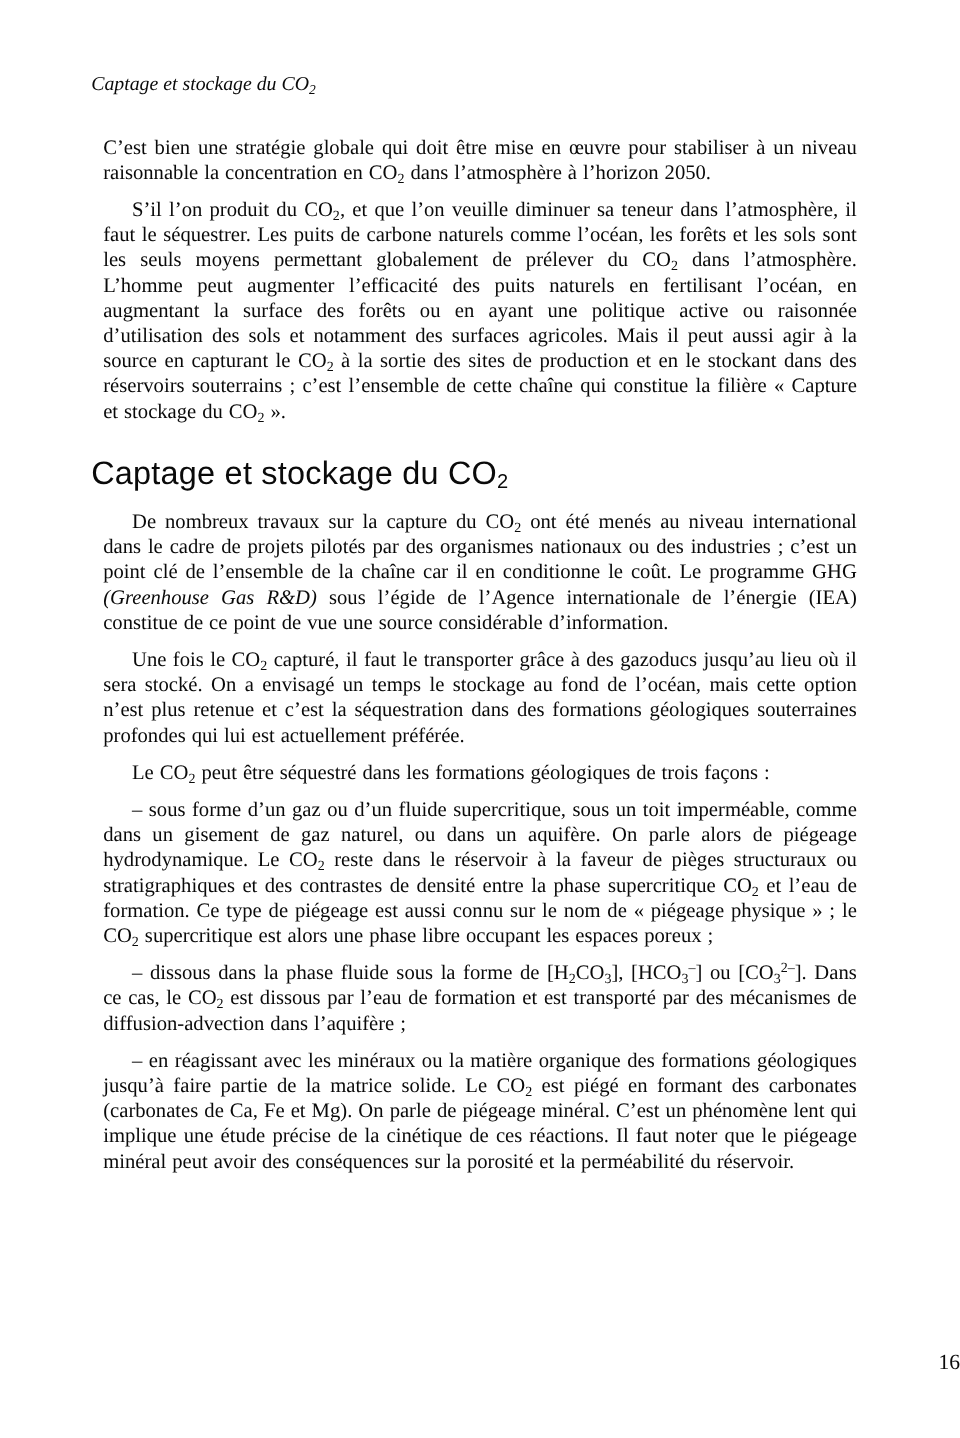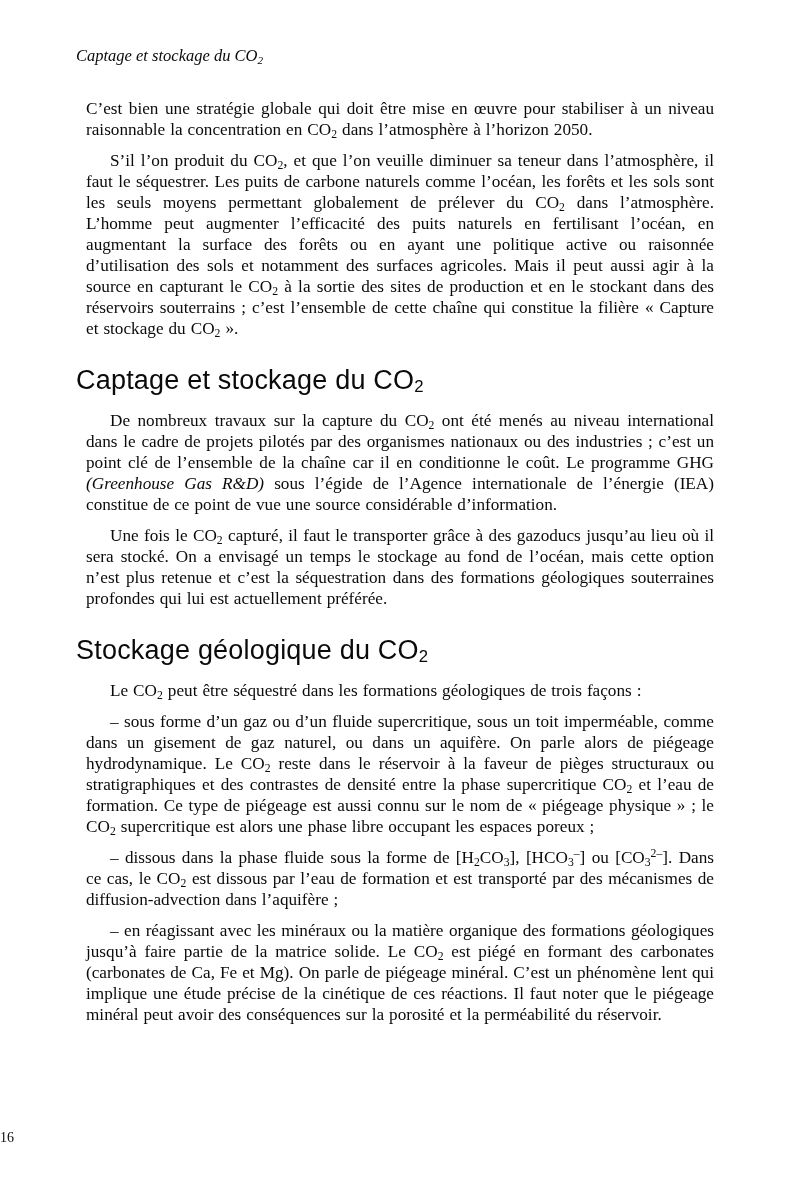--- a/index.html
+++ b/index.html
@@ -9,21 +9,21 @@
     background: #ffffff;
     color: #0a0a0a;
     font-family: "Liberation Serif", serif;
     position: relative;
     overflow: hidden;
   }
   .page {
     box-sizing: border-box;
     width: 800px;
     height: 1030px;
-    padding: 46px 76px 0 76px;
+    padding: 60px 76px 0 76px;
   }
   .running-header {
     font-style: italic;
     font-size: 16.5px;
     line-height: 20px;
     margin-bottom: 32px;
   }
   main p {
     margin: 10px;
     font-size: 17.2px;
@@ -42,22 +42,22 @@
     letter-spacing: 0.2px;
   }
   h1 sub { font-size: 0.62em; vertical-align: -0.2em; }
   sub { font-size: 0.68em; vertical-align: -0.28em; line-height: 0; }
   sup { font-size: 0.68em; vertical-align: 0.5em; line-height: 0; }
   .page-footer {
     position: absolute;
     left: 0;
     bottom: 52px;
     width: 100%;
-    text-align: left;
-    font-size: 14px;
+    text-align: right;
+    font-size: 18px;
   }
 </style>
 </head>
 <body>
 
 <div class="page">
 
   <header class="running-header">
     <span>Captage et stockage du CO<sub>2</sub></span>
   </header>
@@ -68,21 +68,20 @@
 
     <p>S’il l’on produit du CO<sub>2</sub>, et que l’on veuille diminuer sa teneur dans l’atmosphère, il faut le séquestrer. Les puits de carbone naturels comme l’océan, les forêts et les sols sont les seuls moyens permettant globalement de prélever du CO<sub>2</sub> dans l’atmosphère. L’homme peut augmenter l’efficacité des puits naturels en fertilisant l’océan, en augmentant la surface des forêts ou en ayant une politique active ou raisonnée d’utilisation des sols et notamment des surfaces agricoles. Mais il peut aussi agir à la source en capturant le CO<sub>2</sub> à la sortie des sites de production et en le stockant dans des réservoirs souterrains ; c’est l’ensemble de cette chaîne qui constitue la filière « Capture et stockage du CO<sub>2</sub> ».</p>
 
     <h1>Captage et stockage du CO<sub>2</sub></h1>
 
 
     <p>De nombreux travaux sur la capture du CO<sub>2</sub> ont été menés au niveau international dans le cadre de projets pilotés par des organismes nationaux ou des industries ; c’est un point clé de l’ensemble de la chaîne car il en conditionne le coût. Le programme GHG <i>(Greenhouse Gas R&amp;D)</i> sous l’égide de l’Agence internationale de l’énergie (IEA) constitue de ce point de vue une source considérable d’information.</p>
 
     <p>Une fois le CO<sub>2</sub> capturé, il faut le transporter grâce à des gazoducs jusqu’au lieu où il sera stocké. On a envisagé un temps le stockage au fond de l’océan, mais cette option n’est plus retenue et c’est la séquestration dans des formations géologiques souterraines profondes qui lui est actuellement préférée.</p>
 
-    <h1>Stockage géologique du CO<sub>2</sub></h1>
 
     <p>Le CO<sub>2</sub> peut être séquestré dans les formations géologiques de trois façons :</p>
 
     <p>– sous forme d’un gaz ou d’un fluide supercritique, sous un toit imperméable, comme dans un gisement de gaz naturel, ou dans un aquifère. On parle alors de piégeage hydrodynamique. Le CO<sub>2</sub> reste dans le réservoir à la faveur de pièges structuraux ou stratigraphiques et des contrastes de densité entre la phase supercritique CO<sub>2</sub> et l’eau de formation. Ce type de piégeage est aussi connu sur le nom de « piégeage physique » ; le CO<sub>2</sub> supercritique est alors une phase libre occupant les espaces poreux ;</p>
 
     <p>– dissous dans la phase fluide sous la forme de [H<sub>2</sub>CO<sub>3</sub>], [HCO<sub>3</sub><sup>–</sup>] ou [CO<sub>3</sub><sup>2–</sup>]. Dans ce cas, le CO<sub>2</sub> est dissous par l’eau de formation et est transporté par des mécanismes de diffusion-advection dans l’aquifère ;</p>
 
     <p>– en réagissant avec les minéraux ou la matière organique des formations géologiques jusqu’à faire partie de la matrice solide. Le CO<sub>2</sub> est piégé en formant des carbonates (carbonates de Ca, Fe et Mg). On parle de piégeage minéral. C’est un phénomène lent qui implique une étude précise de la cinétique de ces réactions. Il faut noter que le piégeage minéral peut avoir des conséquences sur la porosité et la perméabilité du réservoir.</p>
 
 

